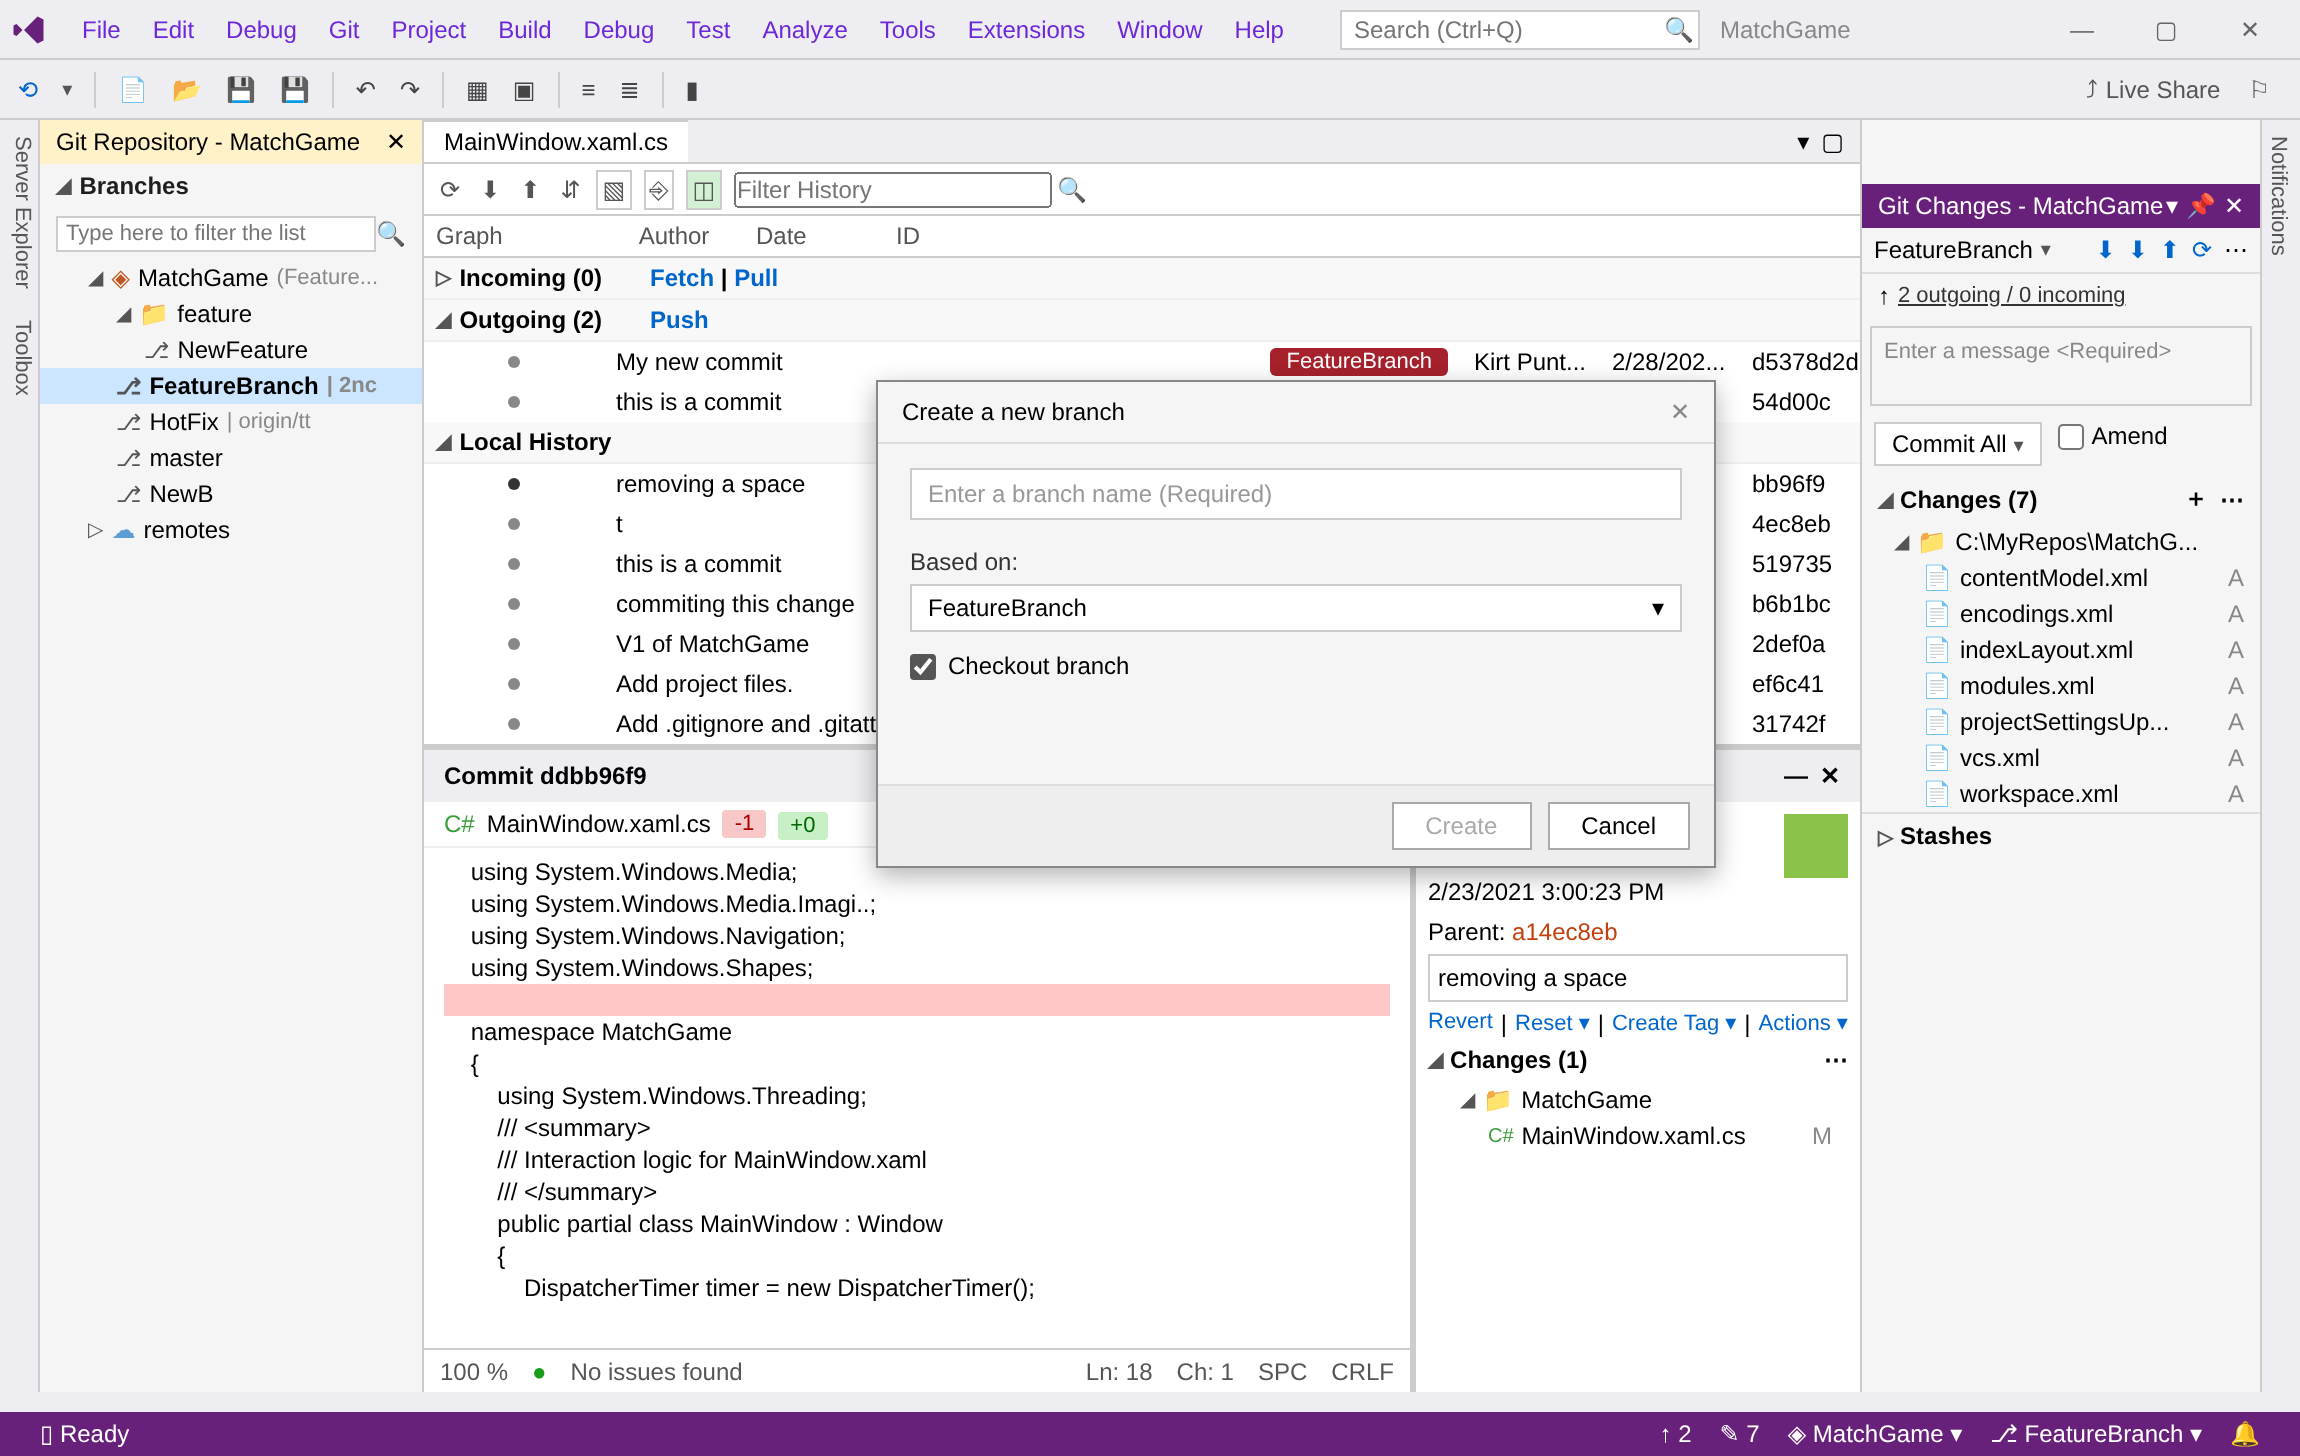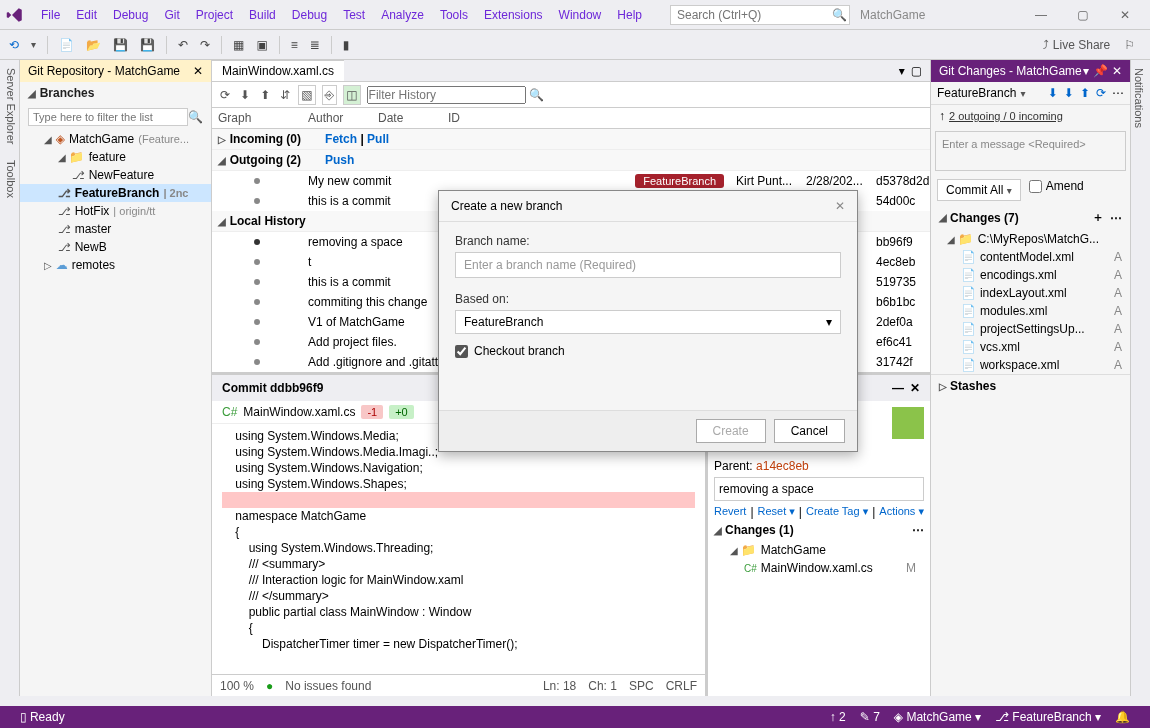--- a/index.html
+++ b/index.html
@@ -38,21 +38,21 @@
 .folder-icon { color:#d8a03d; }
 
 .center-area { flex:1; display:flex; flex-direction:column; background:#fff; }
 .doc-tabs { height:22px; background:#eeeef2; border-bottom:1px solid #ccc; display:flex; align-items:center; }
 .doc-tab { padding:3px 10px; background:#fff; border-top:1px solid #ccc; cursor:pointer; }
 .hist-toolbar { height:26px; border-bottom:1px solid #ccc; display:flex; align-items:center; padding:0 6px; gap:6px; }
 .hist-tb-btn { padding:2px; cursor:pointer; color:#555; }
 .hist-header { display:flex; border-bottom:1px solid #ccc; color:#555; }
 .hist-col-graph { width:90px; padding:3px 6px; }
 .hist-col-msg { flex:1; padding:3px 6px; }
-.hist-col-auth { width:70px; padding:3px 6px; }
+.hist-col-auth { width:70px; padding:3px 6px;text-align:center; }
 .hist-col-date { width:70px; padding:3px 6px; }
 .hist-col-id { width:60px; padding:3px 6px; }
 .hist-row { display:flex; min-height:18px; align-items:center; }
 .hist-section { padding:3px 6px; font-weight:600; display:flex; align-items:center; gap:4px; cursor:pointer; background:#f8f8f8; border-bottom:1px solid #eee; }
 .hist-link { color:#0066cc; cursor:pointer; }
 .branch-badge { background:#a5212c; color:#fff; padding:1px 8px; border-radius:3px; font-size:11px; }
 .graph-dot { width:6px; height:6px; border-radius:50%; background:#888; margin:0 auto; }
 
 .commit-detail { border-top:3px solid #ccc; display:flex; flex-direction:column; flex:1; min-height:0; }
 .commit-detail-hdr { padding:6px 10px; font-weight:600; display:flex; align-items:center; background:#eeeef2; }
@@ -70,21 +70,21 @@
 .commit-side { width:225px; border-left:3px solid #ccc; padding:6px; display:flex; flex-direction:column; }
 .avatar-box { width:32px; height:32px; background:#8bc34a; align-self:flex-end; }
 .parent-link { color:#c2410c; }
 .commit-msg-box { border:1px solid #ccc; padding:4px; margin:4px 0; }
 .commit-actions { display:flex; gap:4px; flex-wrap:wrap; }
 .commit-action { color:#0066cc; cursor:pointer; font-size:11px; }
 .commit-changes-hdr { padding:4px 0; font-weight:600; display:flex; align-items:center; }
 .commit-changes-hdr .dots { margin-left:auto; }
 
 .right-panel { width:200px; background:#f5f5f5; border-left:1px solid #ccc; display:flex; flex-direction:column; }
-.right-tab { background:#68217a; color:#fff; padding:4px 8px; display:flex; align-items:center; font-size:11px; }
+.right-tab { background:#68217a; color:#fff; padding:4px 8px; display:flex; align-items:center; font-size:11px;margin-top:32px; }
 .right-tab .pin { margin-left:auto; }
 .branch-sel { padding:4px 6px; display:flex; align-items:center; gap:4px; border-bottom:1px solid #ddd; }
 .sync-row { padding:4px 8px; display:flex; align-items:center; gap:4px; }
 .sync-link { text-decoration:underline; color:#333; cursor:pointer; font-size:11px; }
 .commit-msg-input { margin:4px; border:1px solid #ccc; padding:6px; color:#888; min-height:40px; font-size:11px; }
 .commit-btn-row { padding:4px 6px; display:flex; align-items:flex-start; gap:8px; }
 .commit-btn { border:1px solid #ccc; padding:3px 8px; background:#fff; cursor:pointer; }
 .amend-cb { display:flex; align-items:center; gap:4px; }
 .changes-hdr { padding:4px 8px; font-weight:600; display:flex; align-items:center; }
 .changes-hdr .plus { margin-left:auto; }
@@ -511,21 +511,20 @@
     <div class="rail-tab">Notifications</div>
   </div>
 </div>
 
 <div class="modal-overlay">
   <div class="modal-title">
     <span>Create a new branch</span>
     <span class="close">✕</span>
   </div>
   <div class="modal-body">
-    <div class="modal-label">Branch name:</div>
     <input class="modal-input" placeholder="Enter a branch name (Required)" style="">
     <div class="modal-label" style="margin-top:14px">Based on:</div>
     <div class="modal-select">
       <span>FeatureBranch</span>
         <span class="caret">▾</span>
     </div>
     <label class="modal-cb">
       <input type="checkbox" checked="" style="">
         <span>Checkout branch</span>
     </label>

